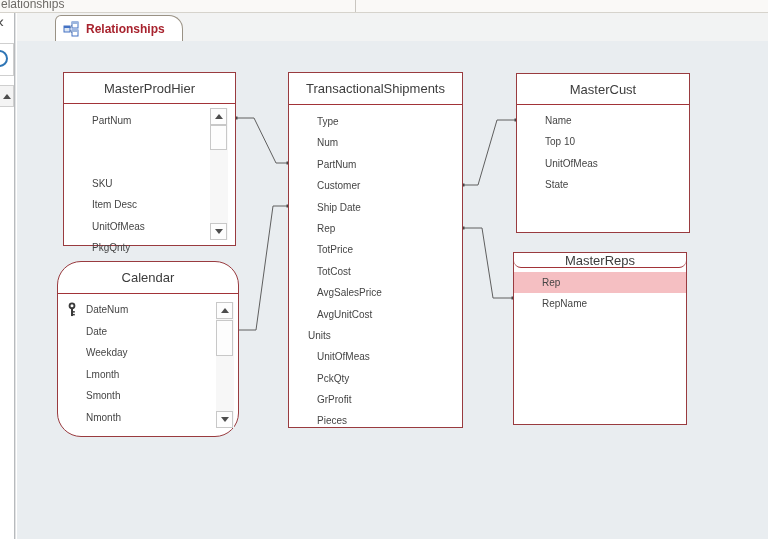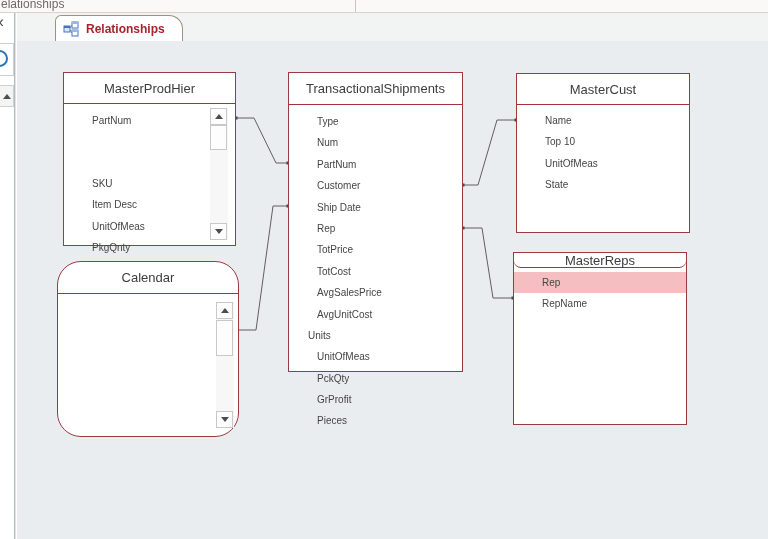--- a/index.html
+++ b/index.html
@@ -124,31 +124,44 @@
           <span class="arr-up"></span>
         </div>
         <div class="sb-thumb" style="top: 17px; height: 25px;"></div>
         <div class="sb-btn" style="bottom: 0px;">
           <span class="arr-down"></span>
         </div>
       </div>
     </div>
     <div class="tbox" style="left: 57px; top: 261px; width: 182px; height: 176px; border-radius: 24px;">
       <div class="ttitle" style="height: 32px;">Calendar</div>
+      <div class="fields" style="padding-top: 5px;">
+        <div class="frow" style="line-height: 21.5px; height: 21.5px;"><span class="keyicon"><svg width="10" height="15" viewBox="0 0 10 16">
+              <circle cx="5" cy="4" r="2.6" fill="none" stroke="#3a3a3a" stroke-width="2"></circle>
+              <line x1="5" y1="7" x2="5" y2="15" stroke="#3a3a3a" stroke-width="2.2"></line>
+              <line x1="5" y1="10.5" x2="8" y2="10.5" stroke="#3a3a3a" stroke-width="1.6"></line>
+              <line x1="5" y1="13.5" x2="8" y2="13.5" stroke="#3a3a3a" stroke-width="1.6"></line>
+            </svg></span>DateNum</div>
+        <div class="frow" style="line-height: 21.5px; height: 21.5px;">Date</div>
+        <div class="frow" style="line-height: 21.5px; height: 21.5px;">Weekday</div>
+        <div class="frow" style="line-height: 21.5px; height: 21.5px;">Lmonth</div>
+        <div class="frow" style="line-height: 21.5px; height: 21.5px;">Smonth</div>
+        <div class="frow" style="line-height: 21.5px; height: 21.5px;">Nmonth</div>
+      </div>
       <div class="vscroll" style="right: 4px; top: 40px; height: 126px;">
         <div class="sb-btn" style="top: 0px;">
           <span class="arr-up"></span>
         </div>
         <div class="sb-thumb" style="top: 18px; height: 36px;"></div>
         <div class="sb-btn" style="bottom: 0px;">
           <span class="arr-down"></span>
         </div>
       </div>
     </div>
-    <div class="tbox" style="left: 288px; top: 72px; width: 175px; height: 300px;">
+    <div class="tbox" style="left: 288px; top: 72px; width: 175px; height: 356px;">
       <div class="ttitle" style="height: 32px;">TransactionalShipments</div>
       <div class="fields" style="padding-top: 6px;">
         <div class="frow" style="line-height: 21.4px; height: 21.4px;">Type</div>
         <div class="frow" style="line-height: 21.4px; height: 21.4px;">Num</div>
         <div class="frow" style="line-height: 21.4px; height: 21.4px;">PartNum</div>
         <div class="frow" style="line-height: 21.4px; height: 21.4px;">Customer</div>
         <div class="frow" style="line-height: 21.4px; height: 21.4px;">Ship Date</div>
         <div class="frow" style="line-height: 21.4px; height: 21.4px;">Rep</div>
         <div class="frow" style="line-height: 21.4px; height: 21.4px;">TotPrice</div>
         <div class="frow" style="line-height: 21.4px; height: 21.4px;">TotCost</div>

